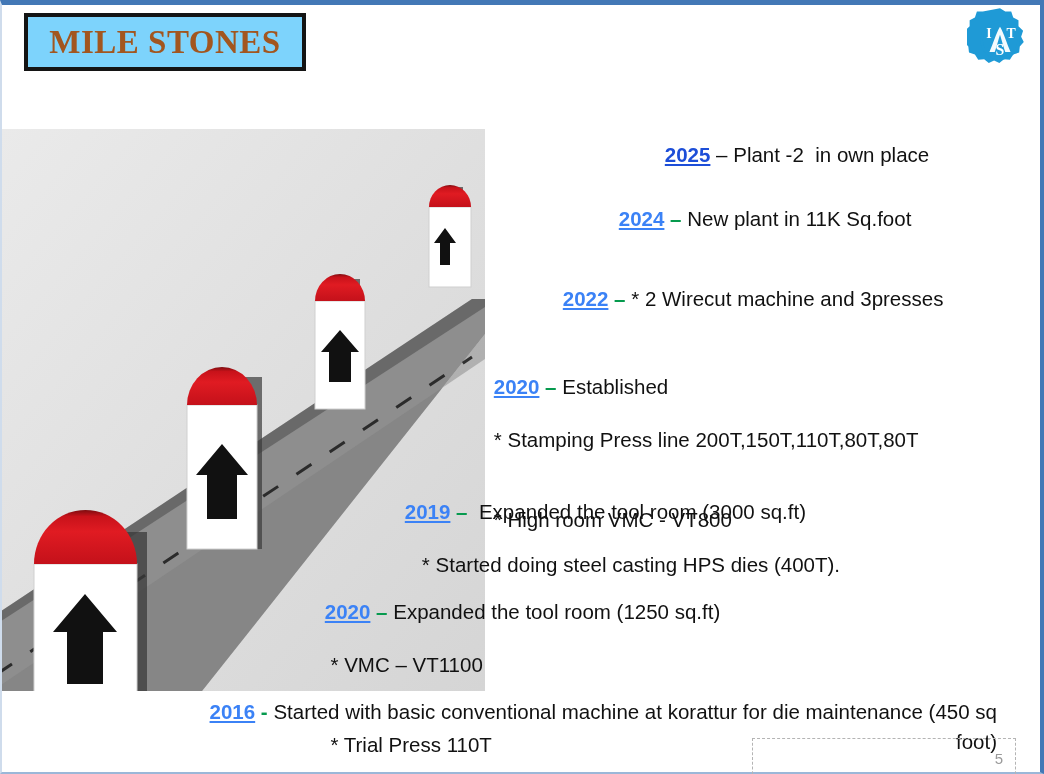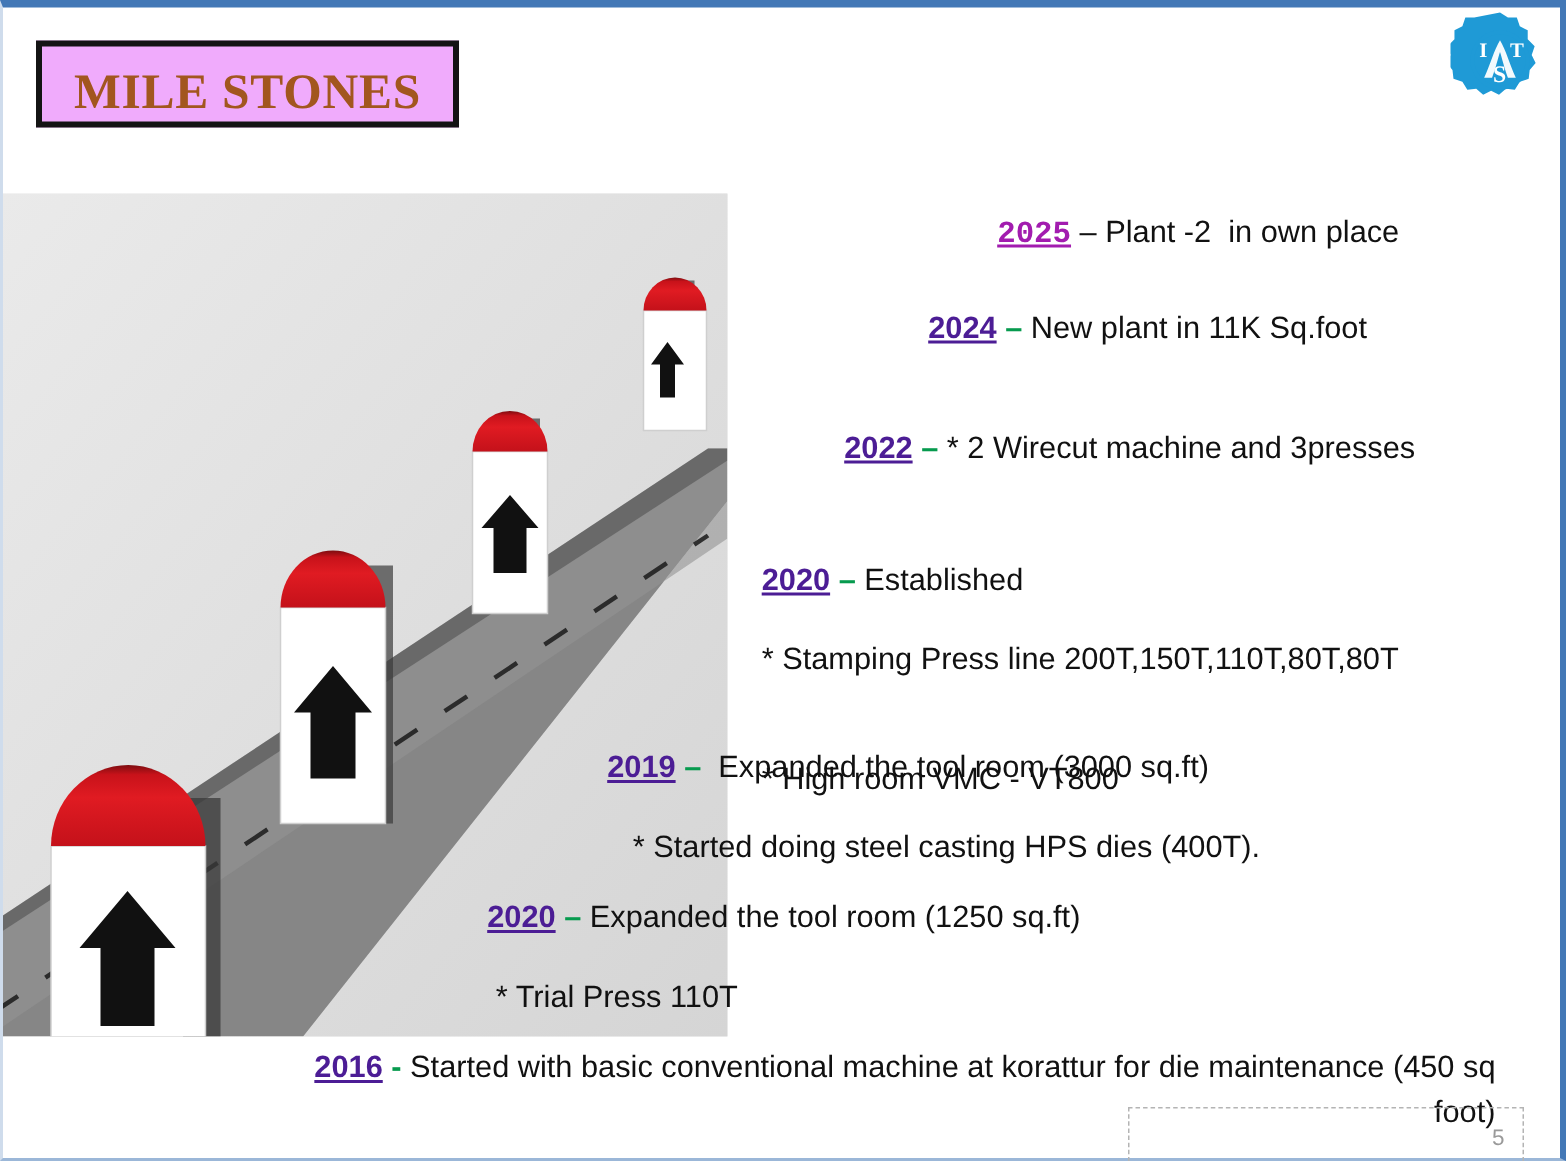--- a/index.html
+++ b/index.html
@@ -16,25 +16,25 @@
     position:absolute;inset:0;
     background:#ffffff;
     box-sizing:border-box;
     border-top:5px solid #4378b6;
     border-right:4px solid #4378b6;
     border-bottom:2px solid #9bb7d8;
     border-left:2px solid #cfdcec;
   }
   
   #title-box{
-    position:absolute;left:22px;top:22px;
+    position:absolute;left:22px;top:8px;
     width:274px;height:50px;
     border:4px solid #141414;
-    background:#f0abfc;
-    display:flex;align-items:flex-end;justify-content:center;
+    background:#7dd3fc;
+    display:flex;align-items:center;justify-content:center;
   }
   #title-text{
     font-family:"Liberation Serif", serif;
     font-weight:bold;
     font-size:33px;
     letter-spacing:.5px;
     color:#a2561f;
     white-space:nowrap;
   }
   
@@ -53,29 +53,29 @@
   
   .tl{
     position:absolute;
     font-family:"Liberation Sans", sans-serif;
     font-size:20.5px;
     line-height:1.30;
     color:#111111;
     white-space:pre;
   }
   .yr{font-weight:bold;text-decoration:underline;}
-  .yr-green{color:#4c1d95;margin-top:17px;}
-  .yr-blue{color:#a21caf;font-family:Liberation Mono, monospace;}
+  .yr-green{color:#3b82f6;margin-top:17px;}
+  .yr-blue{color:#1d4ed8;}
   .dash-green{color:#069a4e;font-weight:bold;}
   .sub{display:block;}
 
   #e2025{left:640px;top:110px;}
   #e2024{left:594px;top:174px;}
   #e2022{left:538px;top:254px;}
-  #e2020{left:483px;top:342px;}
+  #e2020{left:469px;top:342px;}
   #e2019{left:380px;top:467px;}
   #e2018{left:300px;top:567px;}
   #e2016{left:205px;top:692px;width:790px;white-space:normal;line-height:1.45;text-align:right;}
 
   
   #slide-num-box{
     position:absolute;left:750px;top:733px;
     width:264px;height:41px;
     border:1px dashed #b4b4b4;
     box-sizing:border-box;
@@ -185,20 +185,21 @@
     <span class="sub">    * High room VMC - VT800</span>
   </div>
 
   <div class="tl" id="e2019">
     <span class="yr yr-green">2019</span><span class="dash-green"> –  </span><span>Expanded the tool room (3000 sq.ft)</span>
     <span class="sub">       * Started doing steel casting HPS dies (400T).</span>
   </div>
 
   <div class="tl" id="e2018">
     <span class="yr yr-green">2020</span><span class="dash-green"> – </span><span>Expanded the tool room (1250 sq.ft)</span>
+    <span class="sub">     * VMC – VT1100</span>
     <span class="sub">     * Trial Press 110T</span>
   </div>
 
   <div class="tl" id="e2016">
     <span class="yr yr-green">2016</span><span class="dash-green"> - </span><span>Started with basic conventional machine at korattur for die maintenance (450 sq foot)</span>
   </div>
 
   <div id="slide-num-box">
     <span id="slide-num">5</span>
   </div>

